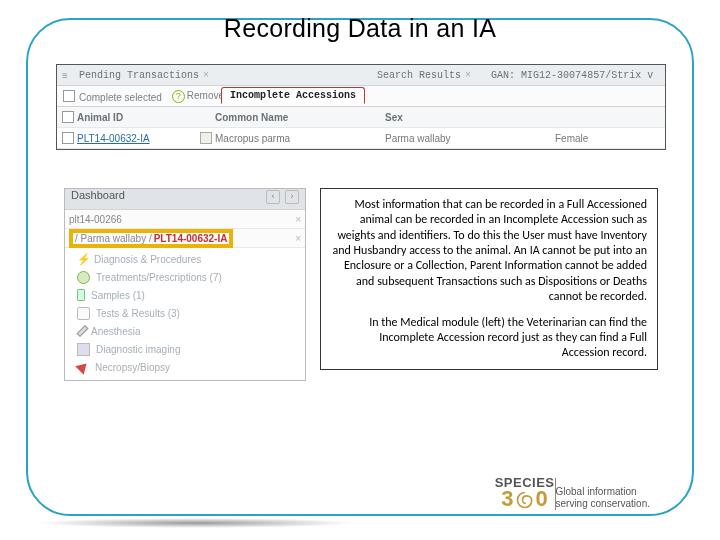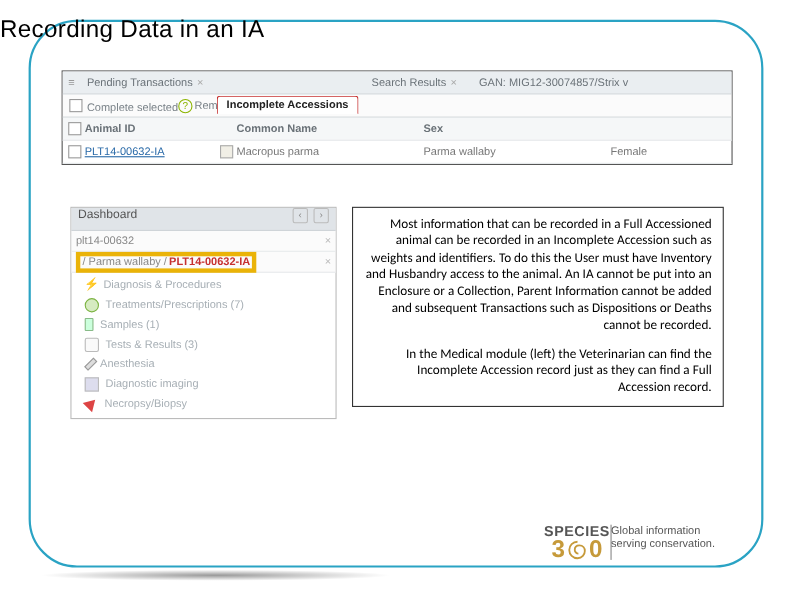--- a/index.html
+++ b/index.html
@@ -18,22 +18,22 @@
     width: 668px;
     height: 498px;
     border: 2px solid #2aa3c4;
     border-radius: 44px;
     box-sizing: border-box;
   }
   .title {
     position: absolute;
     left: 0; right: 0;
     top: 14px;
-    text-align: left;
-    font-size: 22px;
+    text-align: center;
+    font-size: 25px;
     font-weight: 400;
     color: #000;
     letter-spacing: 0.3px;
   }
 
   
   .top-panel {
     position: absolute;
     left: 56px;
     top: 64px;
@@ -51,39 +51,41 @@
     padding-left: 2px;
   }
   .tabstrip .chev { width: 12px; text-align: center; color: #999; flex: none; }
   .tab {
     padding: 2px 8px;
     margin-right: 4px;
     color: #6a7278;
     border-top-left-radius: 3px;
     border-top-right-radius: 3px;
     white-space: nowrap;
+    font-family: Liberation Mono, monospace;
   }
   .tab.active {
     color: #222;
     background: #fff;
     border: 1px solid #c63030;
     border-bottom: 1px solid #fff;
     position: relative;
     top: 1px;
     font-weight: 600;
     margin-top: 38px;
   }
   .tab .x { color: #aaa; margin-left: 4px; }
   .toolbar {
     display: flex;
     align-items: center;
     height: 20px;
     background: #fbfbfb;
     border-bottom: 1px solid #cfd4d8;
     padding-left: 6px;
+    gap: 10px;
     color: #7a8288;
   }
   .toolbar .chk { width: 10px; height: 10px; border: 1px solid #999; background: #fff; display: inline-block; margin-right: 4px; position: relative; top: 1px; }
   .toolbar .help { width:11px;height:11px;border:1px solid #8cb400;border-radius:50%;display:inline-block;text-align:center;line-height:11px;color:#8cb400;font-size:9px;margin-right:2px;}
   .cols, .row {
     display: grid;
     grid-template-columns: 18px 120px 18px 170px 170px 1fr;
     align-items: center;
     height: 20px;
     border-bottom: 1px solid #e6e9ec;
@@ -166,21 +168,21 @@
   }
   .text-box p { margin: 0 0 10px 0; }
   .text-box p:last-child { margin-bottom: 0; }
 
   
   .footer {
     position: absolute;
     right: 70px;
     bottom: 30px;
     display: flex;
-    align-items: flex-start;
+    align-items: flex-end;
   }
   .logo {
     display: flex;
     align-items: center;
     gap: 2px;
   }
   .logo-block { display:flex; flex-direction:column; align-items:center; line-height:0.95; }
   .logo-species { font-size: 13px; font-weight: 700; color: #555; letter-spacing: 0.5px; }
   .logo-360 { font-size: 22px; font-weight: 700; color: #c69a3a; display:flex; align-items:center; }
   .swirl { width: 20px; height: 20px; margin: 0 1px; }
@@ -234,21 +236,21 @@
 
 <div class="left-panel">
   <div class="dash-header">
     <span>Dashboard</span>
     <span class="arrows">
       <span>‹</span>
       <span>›</span>
     </span>
   </div>
   <div class="crumb">
-    <span>plt14-00632</span>
+    <span>plt14-00266</span>
     <span class="close">×</span>
   </div>
   <div class="crumb">
     <span class="redbox">
       <span>/ Parma wallaby /</span>
       <span class="redlink">PLT14-00632-IA</span>
     </span>
     <span class="close">×</span>
   </div>
   <div class="tree">

